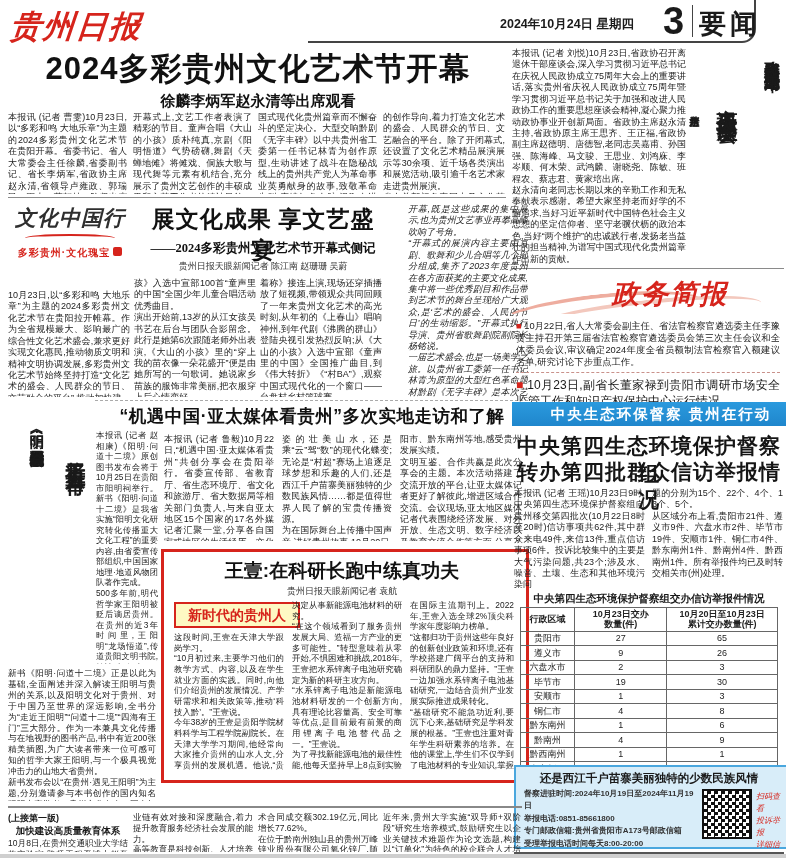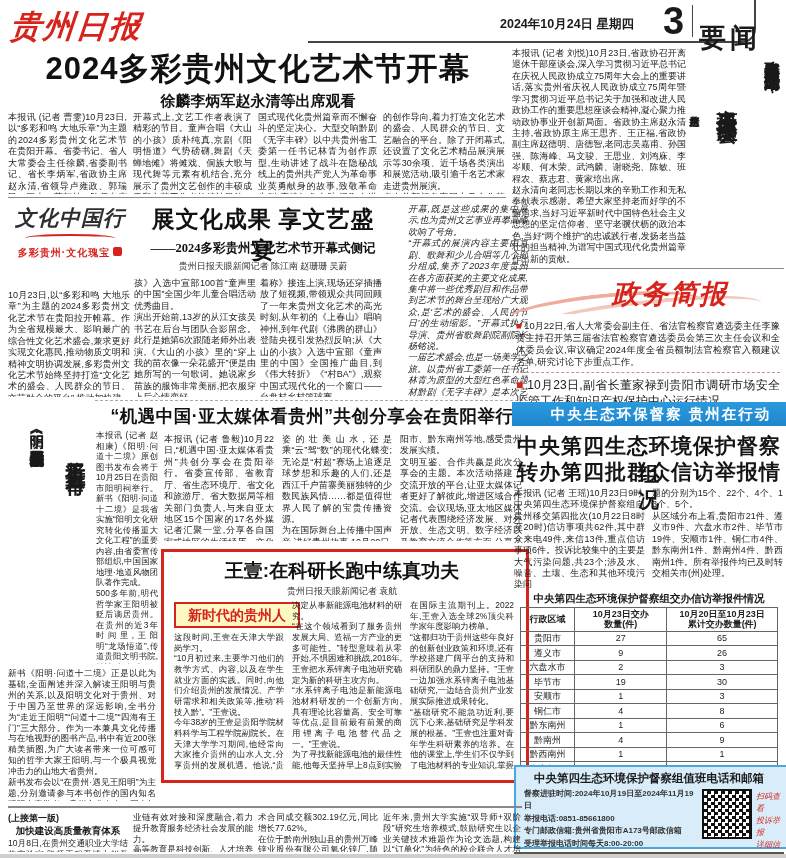--- a/index.html
+++ b/index.html
@@ -56,21 +56,21 @@
 </head>
 <body>
 
 <div id="page">
 
   <div class="abs logo" style="left:10px;top:6px;">贵州日报</div>
   <div class="abs bracket" style="left:308px;top:0;width:446px;height:41px;"></div>
   <div class="abs" style="left:500px;top:16px;width:158px;text-align:left;font-size:12.5px;font-weight:700;">2024年10月24日  星期四</div>
   <div class="abs pageno" style="left:663px;top:0px;">3</div>
   <div class="abs" style="left:692px;top:5px;width:1px;height:32px;background:#444;"></div>
-  <div class="abs secname" style="left:699px;top:20px;">要闻</div>
+  <div class="abs secname" style="left:699px;top:6px;">要闻</div>
 
   <div class="abs lead-h" style="left:8px;top:48px;width:500px;">2024多彩贵州文化艺术节开幕</div>
   <div class="abs lead-sub" style="left:8px;top:92px;width:500px;">徐麟李炳军赵永清等出席观看</div>
   <div class="abs just body-text" style="left:8px;top:112px;width:119px;height:82px;">本报讯 (记者 曹雯)10月23日,以“多彩和鸣 大地乐章”为主题的2024多彩贵州文化艺术节在贵阳开幕。省委书记、省人大常委会主任徐麟,省委副书记、省长李炳军,省政协主席赵永清,省领导卢雍政、郭瑞民、王忠、蔡朝林、陈坚出席开幕式并与各族各界群众观看演出。</div>
   <div class="abs just body-text" style="left:133px;top:112px;width:119px;height:82px;">开幕式上,文艺工作者表演了精彩的节目。童声合唱《大山的小孩》质朴纯真,京剧《阳明悟道》气势磅礴,舞剧《天蝉地傩》将傩戏、侗族大歌与现代舞等元素有机结合,充分展示了贵州文艺创作的丰硕成果和文艺工作者的精神风貌。歌曲《紧紧跟着你》欢快热烈,抒发了贵州儿女牢记嘱托、感恩奋进,为谱写中</div>
   <div class="abs just body-text" style="left:258px;top:112px;width:119px;height:82px;">国式现代化贵州篇章而不懈奋斗的坚定决心。大型交响黔剧《无字丰碑》以中共贵州省工委第一任书记林青为创作原型,生动讲述了战斗在隐秘战线上的贵州共产党人为革命事业英勇献身的故事,致敬革命先烈,赓续红色血脉,汲取奋进力量。演出赢得现场观众阵阵掌声。
 本届文化艺术节坚持以人民为中心</div>
   <div class="abs just body-text" style="left:383px;top:112px;width:122px;height:82px;">的创作导向,着力打造文化艺术的盛会、人民群众的节日、文艺融合的平台。除了开闭幕式,还设置了文化艺术精品展演展示等30余项、近千场各类演出和展览活动,吸引逾千名艺术家走进贵州展演。
 省有关部门负责同志及文化艺术界、高校师生、劳动模范代表等现场观看演出。</div>
   <div class="abs rule" style="left:8px;top:197px;width:498px;"></div>
@@ -100,21 +100,21 @@
 为准备此次开幕式演出,贵州省黔剧院《无字丰碑》剧组不断进行打磨提升,对剧目进行了新的改编和压缩,让剧情更加紧凑,力图在优美的黔剧唱腔和极具贵州特色的念白中将人物展现得淋漓尽致,在“虚实结合”与“改中改”的手法营造中畅享戏剧美学,展现出了黔剧艺术的发展空间。</div>
   <div class="abs graydash" style="left:95px;top:400px;width:433px;"></div>
 
   <div class="abs vert serif" style="left:10px;top:424px;width:36px;height:240px;font-weight:900;font-size:14.5px;">《阳明·问道十二境》原创图书发布会</div>
   <div class="abs vert serif" style="left:50px;top:446px;width:40px;height:186px;font-weight:900;font-size:20px;letter-spacing:2px;">将于二十五日举行</div>
   <div class="abs just body-text" style="left:96px;top:430px;width:62px;height:234px;font-size:8.3px;">本报讯 (记者 赵相康)《阳明·问道十二境》原创图书发布会将于10月25日在贵阳市阳明祠举行。新书《阳明·问道十二境》是我省实施“阳明文化研究转化传播重大文化工程”的重要内容,由省委宣传部组织,中国国家地理·地道风物团队著作完成。
 500多年前,明代哲学家王阳明被贬后谪居贵州。在贵州的近3年时间里,王阳明“龙场悟道”,传道贵阳文明书院,始论“知行合一”,开创了具有世界影响力的阳明心学。2020年,根据王阳明在贵州期间的生活、悟道以及讲学的行动轨迹,贵州发布了“阳明·问道十二境”文化符号,囊括贵阳、毕节、黔东南、黔南四地的多处自然、人文胜迹。</div>
   <div class="abs just body-text" style="left:8px;top:668px;width:148px;height:133px;font-size:8.6px;">新书《阳明·问道十二境》正是以此为基础,全面阐述并深入解读王阳明与贵州的关系,以及阳明文化对于贵州、对于中国乃至世界的深远影响,全书分为“走近王阳明”“问道十二境”“四海有王门”三大部分。作为一本兼具文化传播与在地视野的图书产品,书中有近200张精美插图,为广大读者带来一位可感可知的哲学大家王阳明,与一个极具视觉冲击力的山地大省贵州。
 新书发布会以“在贵州·遇见王阳明”为主题,分别邀请参与本书创作的国内知名阳明专家学者、贵州文化名人、国内知名作家、出版方中国国家地理·地道风物代表,以四种不同视角深入解读贵州与王阳明之间的关系,全面展现《阳明·问道十二境》一书的灵感来源、文化内涵、发展路径以及现代意义。</div>
 
-  <div class="abs media-h" style="left:96px;top:404px;width:432px;">“机遇中国·亚太媒体看贵州”共创分享会在贵阳举行</div>
+  <div class="abs media-h" style="left:96px;top:404px;width:432px;">“机遇中国·亚太媒体看贵州”多次实地走访和了解</div>
   <div class="abs just body-text" style="left:164px;top:434px;width:110px;height:107px;">本报讯 (记者 鲁毅)10月22日,“机遇中国·亚太媒体看贵州”共创分享会在贵阳举行。省委宣传部、省教育厅、省生态环境厅、省文化和旅游厅、省大数据局等相关部门负责人,与来自亚太地区15个国家的17名外媒记者汇聚一堂,分享各自国家或地区的生活经历、文化特色,以及此次贵州行的所见所闻、所思所想。
 “贵州取得的成就,是党的十八大以来党和国家事业大踏步前进的一个缩影。”无论是层峦叠嶂、风韵多</div>
   <div class="abs just body-text" style="left:282px;top:434px;width:110px;height:107px;">姿的壮美山水,还是乘“云”驾“数”的现代化蝶变;无论是“村超”赛场上追逐足球梦想和乐趣的人们,还是西江千户苗寨美丽独特的少数民族风情……都是值得世界人民了解的宝贵传播资源。
 为在国际舞台上传播中国声音,讲好贵州故事,10月20日,人民网“一带一路”青年友好交流项目——“机遇中国·亚太媒体看贵州”主题采访活动正式启动。在为期7天的活动时间里,来自马来西亚、泰国、印尼等国家和地区的媒体记者将参访贵</div>
   <div class="abs just body-text" style="left:400px;top:434px;width:122px;height:107px;">阳市、黔东南州等地,感受贵州发展实绩。
 文明互鉴、合作共赢是此次分享会的主题。本次活动搭建了交流开放的平台,让亚太媒体记者更好了解彼此,增进区域合作交流。会议现场,亚太地区媒体记者代表围绕经济发展、对外开放、生态文明、数字经济以及教育交流合作等方面,分享了各自对贵州的见解与感悟,并希望以此次分享会增强交流合作,拓宽视角。</div>
 
   <div class="abs redbox" style="left:161px;top:549px;width:362px;height:228px;text-decoration:underline;">
     <div class="abs wy-title" style="left:0;top:6px;width:356px;">王壹:在科研长跑中练真功夫</div>
     <div class="abs byline" style="left:0;top:33px;width:356px;">贵州日报天眼新闻记者  袁航</div>
@@ -209,21 +209,21 @@
         </tr>
         <tr>
           <td>贵安新区</td>
           <td>0</td>
           <td>1</td>
         </tr>
       </tbody>
   </table>
 
   <div class="abs contact" style="left:514px;top:765px;width:270px;height:80px;">
-    <div class="abs" style="left:0;top:4px;width:266px;text-align:center;font-weight:900;font-size:11.5px;">中央第四生态环境保护督察组值班电话和邮箱</div>
+    <div class="abs" style="left:0;top:4px;width:266px;text-align:center;font-weight:900;font-size:11.5px;">还是西江千户苗寨美丽独特的少数民族风情</div>
     <div class="abs" style="left:8px;top:21px;width:170px;font-size:8px;line-height:1.55;white-space:pre-line;font-weight:700;color:#333;">督察进驻时间:2024年10月19日至2024年11月19日
 举报电话:0851-85661800
 专门邮政信箱:贵州省贵阳市A173号邮政信箱
 受理举报电话时间每天8:00-20:00</div>
     <div class="abs qr" style="left:186px;top:22px;"></div>
     <div class="abs qr-cap" style="left:240px;top:24px;width:26px;">扫码查看
 投诉举报
 详细信息。</div>
   </div>
   <div class="abs" style="left:514px;top:852px;width:270px;height:2px;background:#555;"></div>

